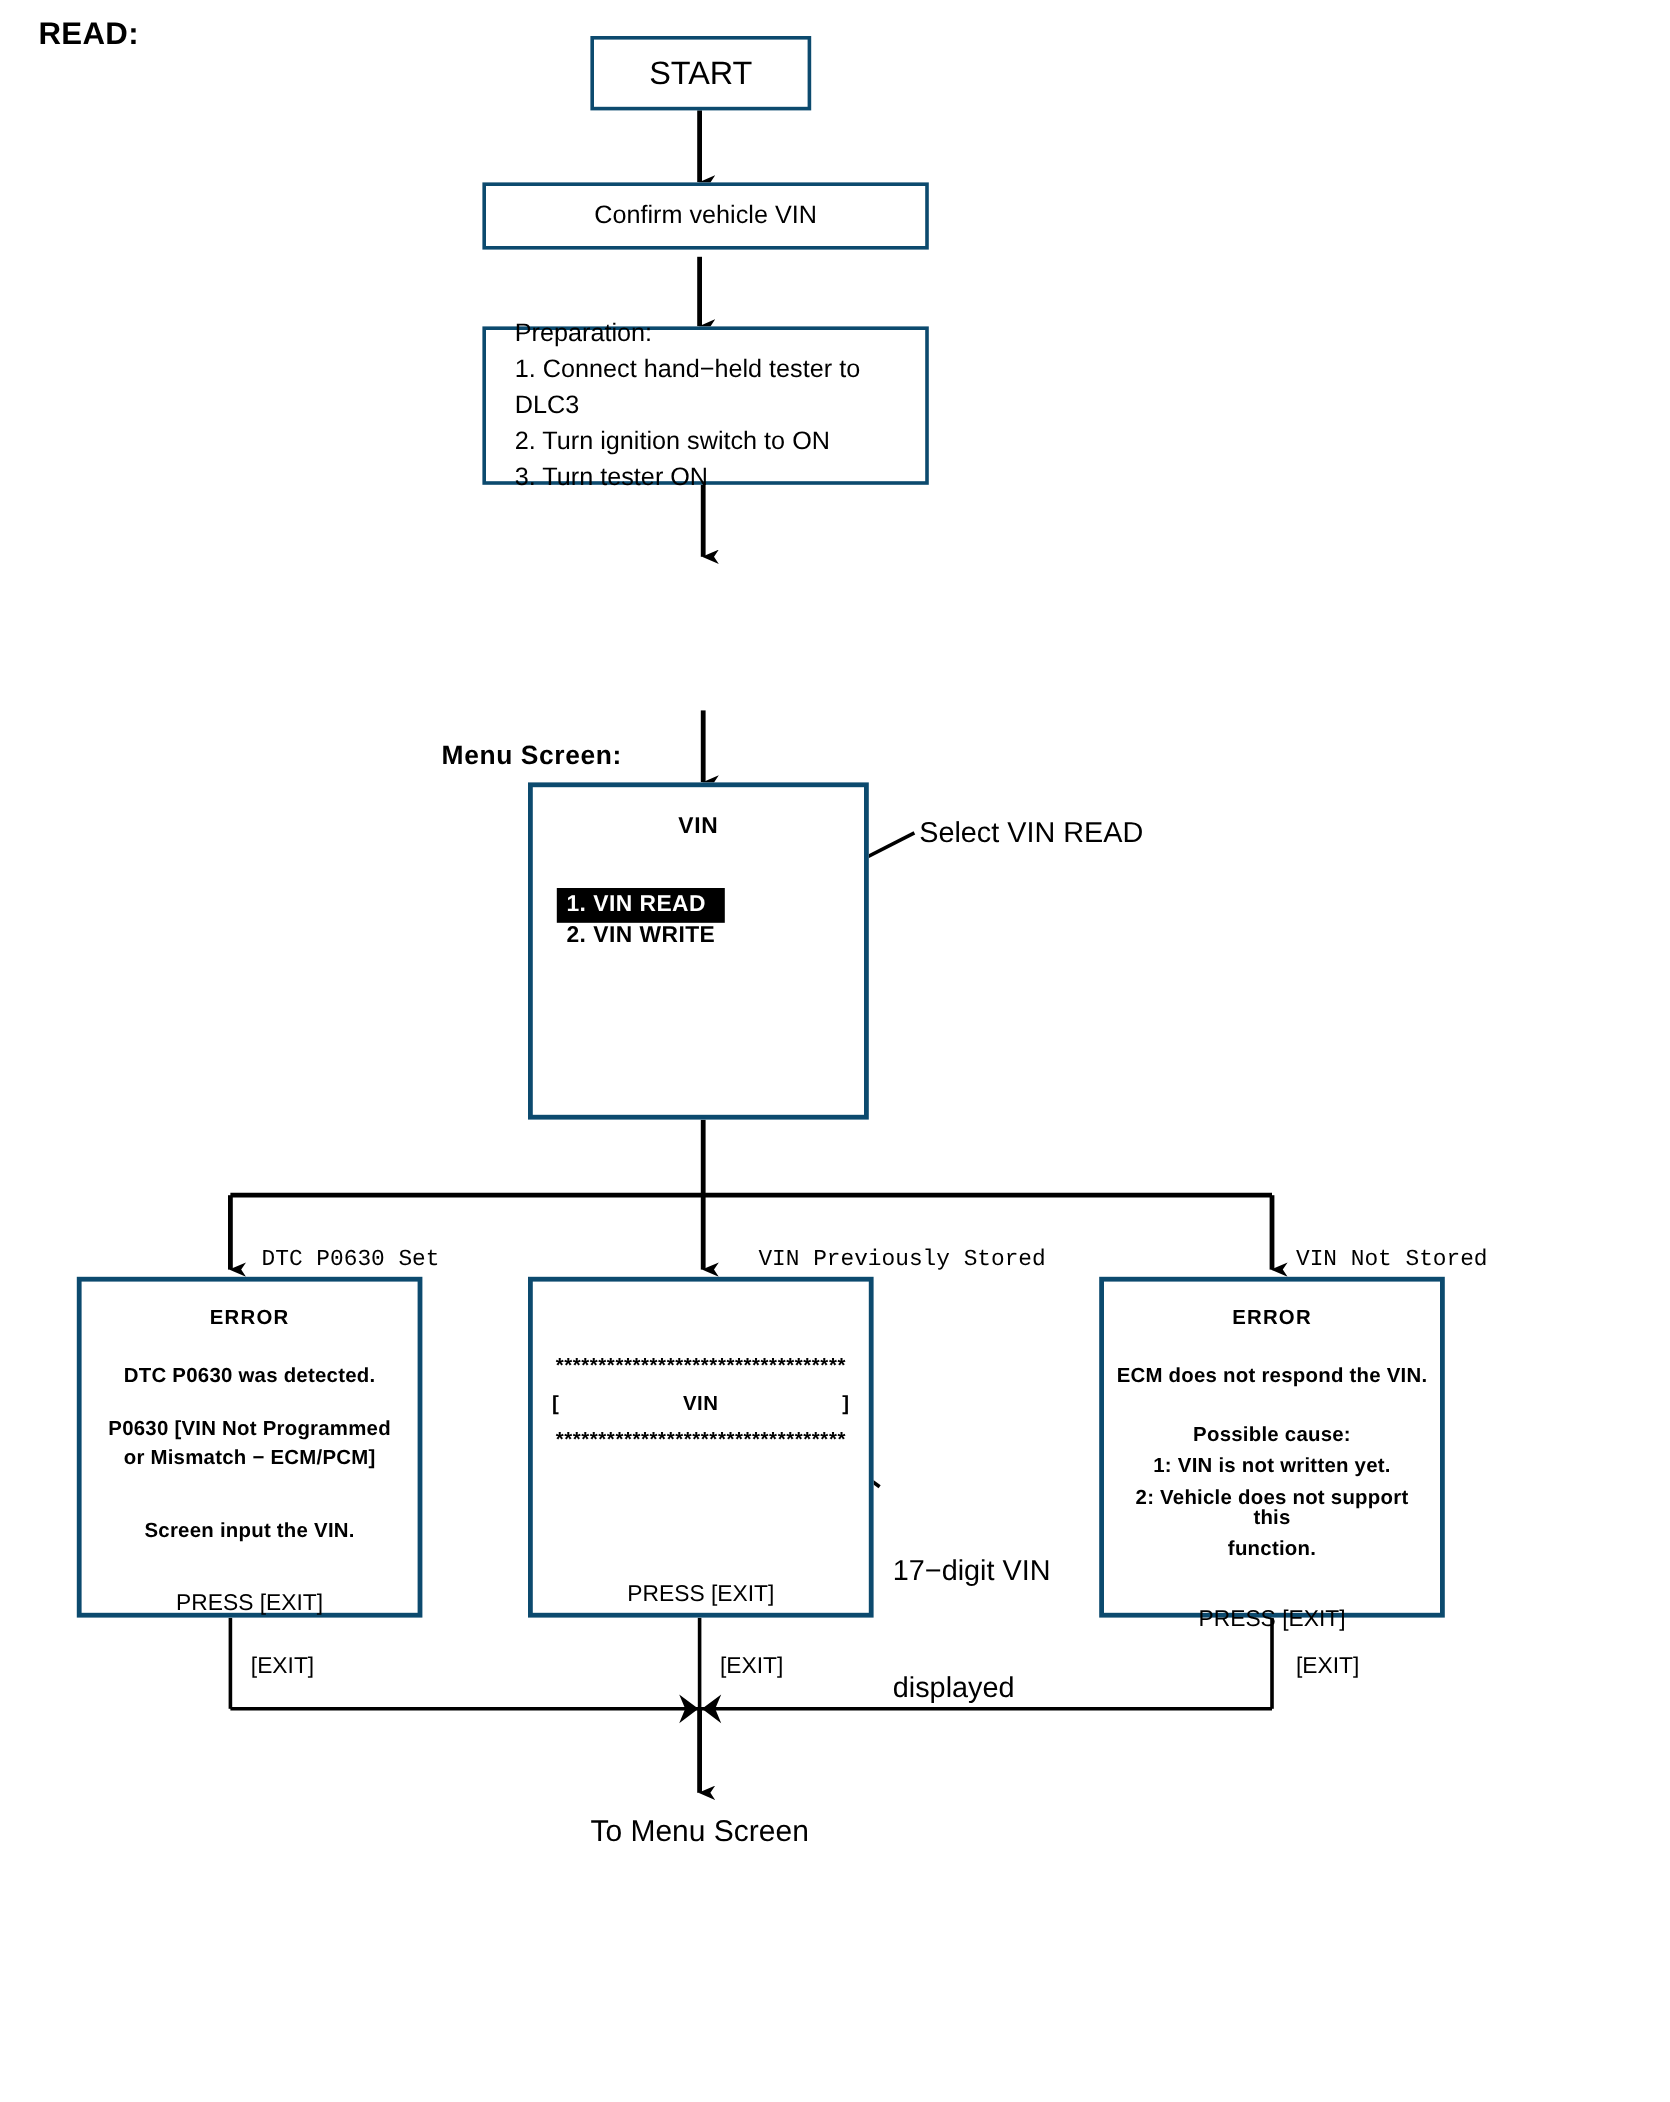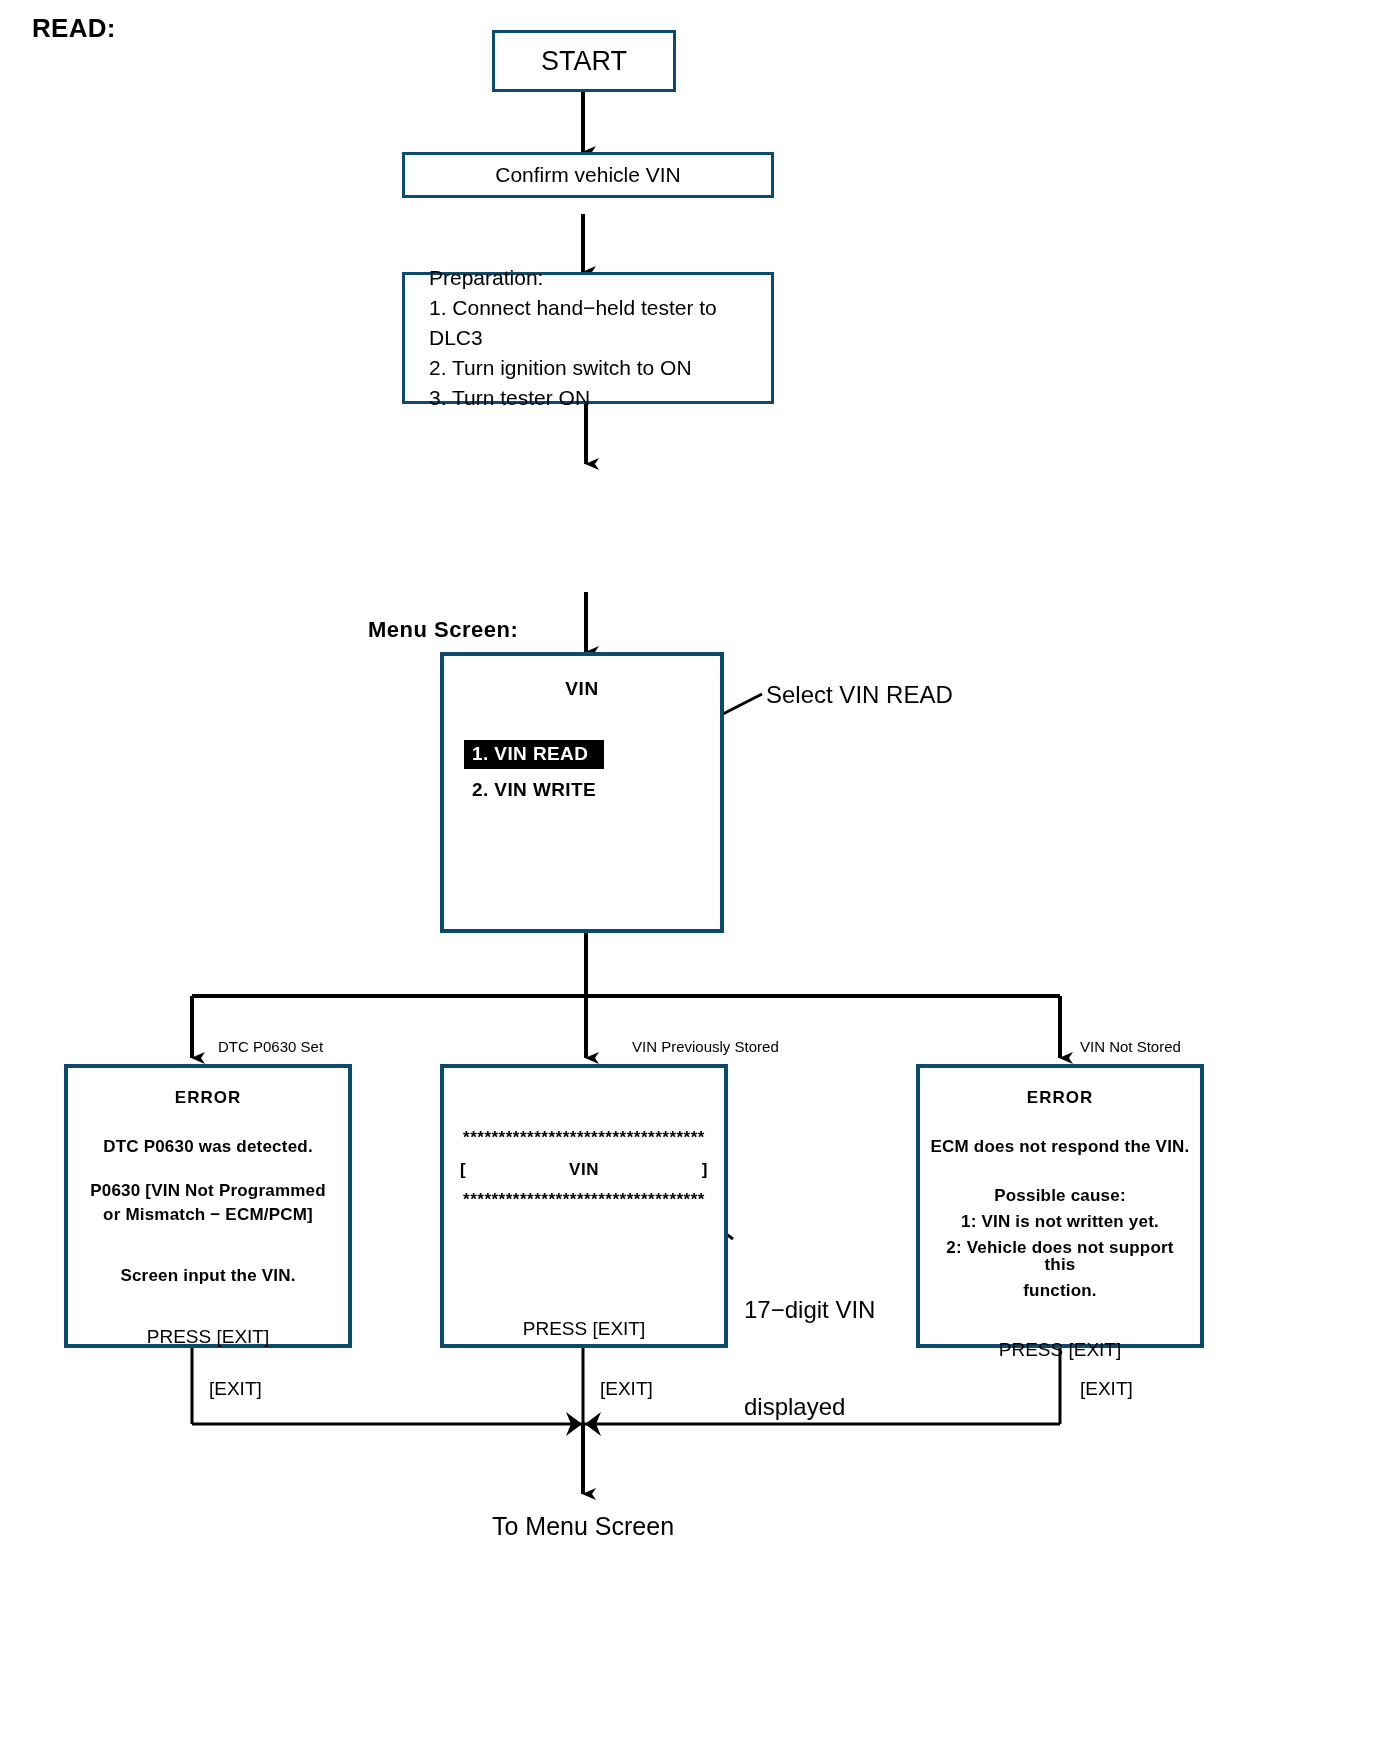--- a/index.html
+++ b/index.html
@@ -51,21 +51,21 @@
   .t-start     { font-size: 27px; }
   .t-plain     { font-size: 21px; }
   .t-proc      { font-size: 21px; line-height: 1.43; padding-left: 24px; }
   .t-menuscr   { font-size: 22px; font-weight: bold; letter-spacing: .5px; text-align: center; }
   .t-screen-title { font-size: 19px; font-weight: bold; letter-spacing: .6px; }
   .t-menuitem  { font-size: 19px; font-weight: bold; letter-spacing: .4px; }
   .t-menuitem.sel {
     background: #000; color: #fff; display: inline-block;
     padding: 3px 16px 4px 8px;
   }
-  .t-branch    { font-size: 15px; }
+  .t-branch    { font-size: 19px; font-family: Liberation Mono, monospace; }
   .t-err       { font-size: 17px; font-weight: bold; letter-spacing: .2px; line-height: 1.0; }
   .t-errhdr    { font-size: 17px; font-weight: bold; letter-spacing: 1px; }
   .t-stars     { font-size: 17px; font-weight: bold; letter-spacing: .5px; }
   .t-exit      { font-size: 19px; }
   .t-callout   { font-size: 24px; line-height: 1.35; }
   .t-tomenu    { font-size: 25px; }
 
   .screen-body { padding: 0 10px; }
 </style>
 </head>
@@ -110,21 +110,21 @@
 
     <line x1="630" y1="1164" x2="733" y2="1239" stroke="#000" stroke-width="3"></line>
   </svg>
 
   <div class="label-free t-read" style="left:32px; top:13px;">READ:</div>
 
   <div class="node" style="left:492px; top:30px; width:184px; height:62px;">
     <div class="ctr t-start">START</div>
   </div>
 
-  <div class="node" style="left:402px; top:152px; width:372px; height:46px;">
+  <div class="node" style="left:402px; top:152px; width:372px; height:56px;">
     <div class="ctr t-plain">Confirm vehicle VIN</div>
   </div>
 
   <div class="node" style="left:402px; top:272px; width:372px; height:132px;">
     <div class="t-proc lft">
       <div>Preparation:</div>
       <div>1. Connect hand−held tester to DLC3</div>
       <div>2. Turn ignition switch to ON</div>
       <div>3. Turn tester ON</div>
     </div>
@@ -132,21 +132,21 @@
 
 
   <div class="label-free t-menuscr" style="left:368px; top:617px;">Menu Screen:</div>
 
   <div class="node thick" style="left:440px; top:652px; width:284px; height:281px; justify-content:flex-start;">
     <div class="ctr t-screen-title" style="margin-top:22px;">VIN</div>
     <div style="margin-top:40px; padding-left:20px;">
       <div>
         <span class="t-menuitem sel">1. VIN READ</span>
       </div>
-      <div style="margin-top:10px; padding-left:8px;">
+      <div style="padding-left:8px;">
         <span class="t-menuitem">2. VIN WRITE</span>
       </div>
     </div>
   </div>
 
   <div class="label-free t-callout" style="left:766px; top:679px;">Select VIN READ</div>
 
   <div class="label-free t-branch" style="left:218px; top:1038px;">DTC P0630 Set</div>
   <div class="label-free t-branch" style="left:632px; top:1038px;">VIN Previously Stored</div>
   <div class="label-free t-branch" style="left:1080px; top:1038px;">VIN Not Stored</div>

